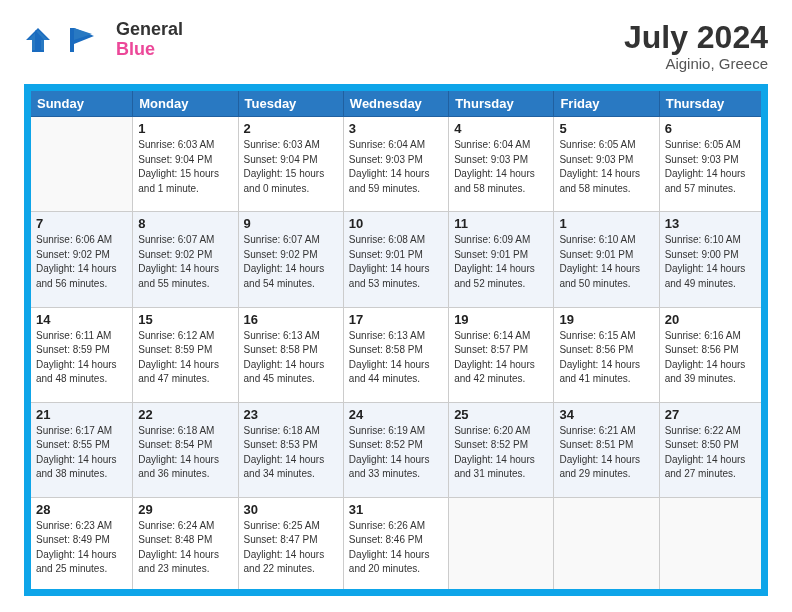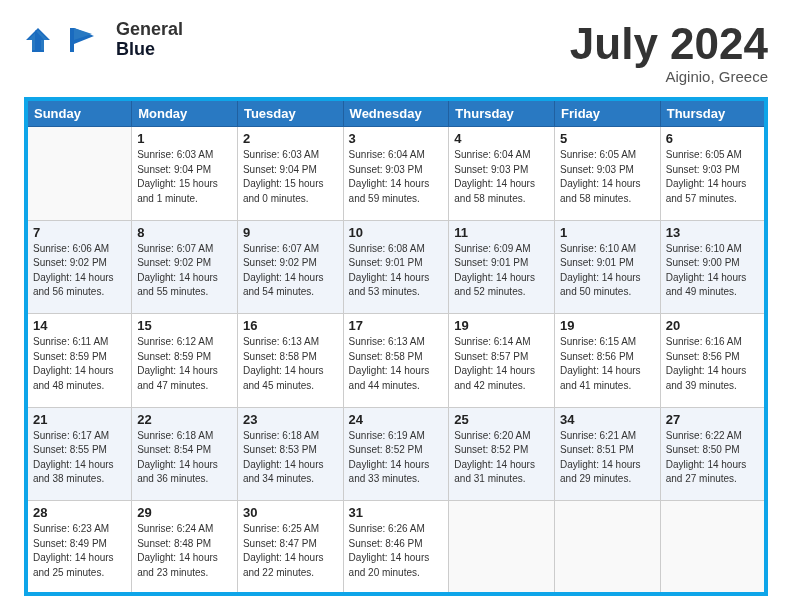--- a/index.html
+++ b/index.html
@@ -34,32 +34,32 @@
       line-height: 1.1;
     }
     .logo-icon {
       width: 28px;
       height: 28px;
     }
     .title-block {
       text-align: right;
     }
     .month-title {
-      font-size: 44px;
+      font-size: 32px;
       font-weight: bold;
       color: #333;
       line-height: 1.1;
     }
     .subtitle {
       font-size: 15px;
       color: #555;
     }
     .calendar {
       flex: 1;
-      border: 4px solid #0ea5e9;
+      border: 7px solid #0ea5e9;
       border-collapse: collapse;
       width: 100%;
       table-layout: fixed;
     }
     .calendar th {
       background: #2979c2;
       color: #fff;
       text-align: left;
       padding: 5px 6px;
       font-size: 13px;
@@ -106,21 +106,21 @@
         <polygon points="11,4 20,14 11,14" fill="#1a6bbf"></polygon>
 
       </svg>
       <svg width="40" height="36" viewBox="0 0 40 36">
         <rect x="6" y="6" width="4" height="24" fill="#1a6bbf"></rect>
         <polygon points="10,6 30,14 10,22" fill="#1a6bbf"></polygon>
         <polygon points="10,6 28,12 10,18" fill="#2979c2"></polygon>
       </svg>
       <div class="logo-text">
         <span style="font-size:18px;font-weight:bold;color:#333;">General</span>
-        <span style="font-size:18px;font-weight:bold;color:#0f172a;">Blue</span>
+        <span style="font-size:18px;font-weight:bold;color:#ec4899;">Blue</span>
       </div>
     </div>
     <div class="title-block">
       <div class="month-title">July 2024</div>
       <div class="subtitle">Aiginio, Greece</div>
     </div>
   </div>
 
   <table class="calendar">
     <thead>

